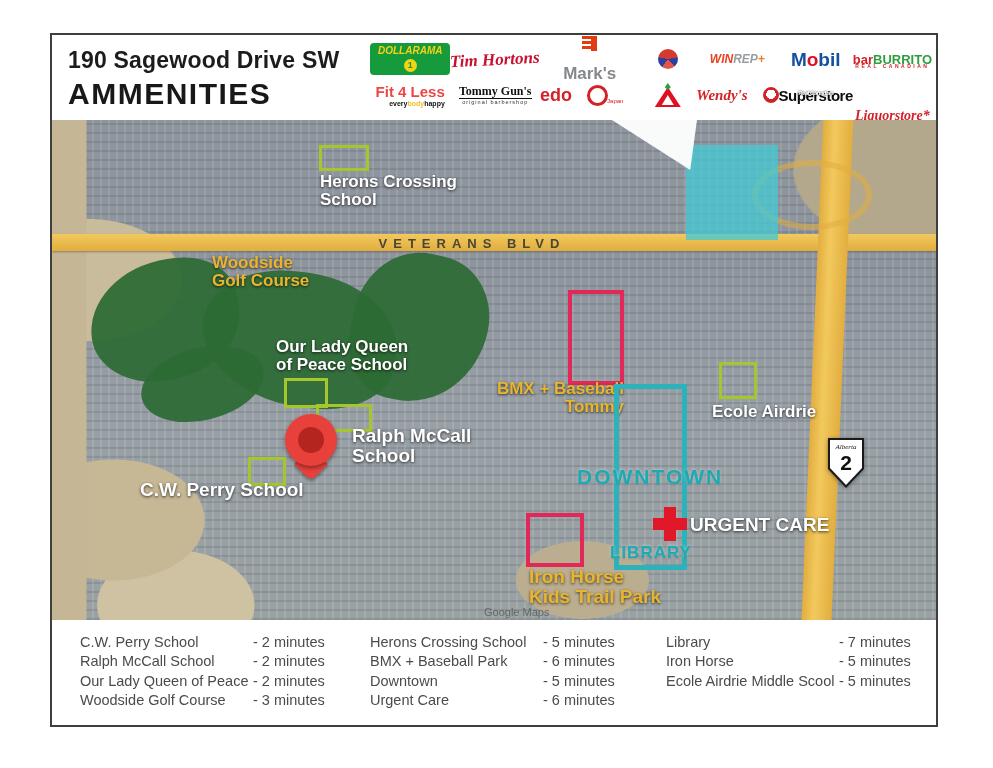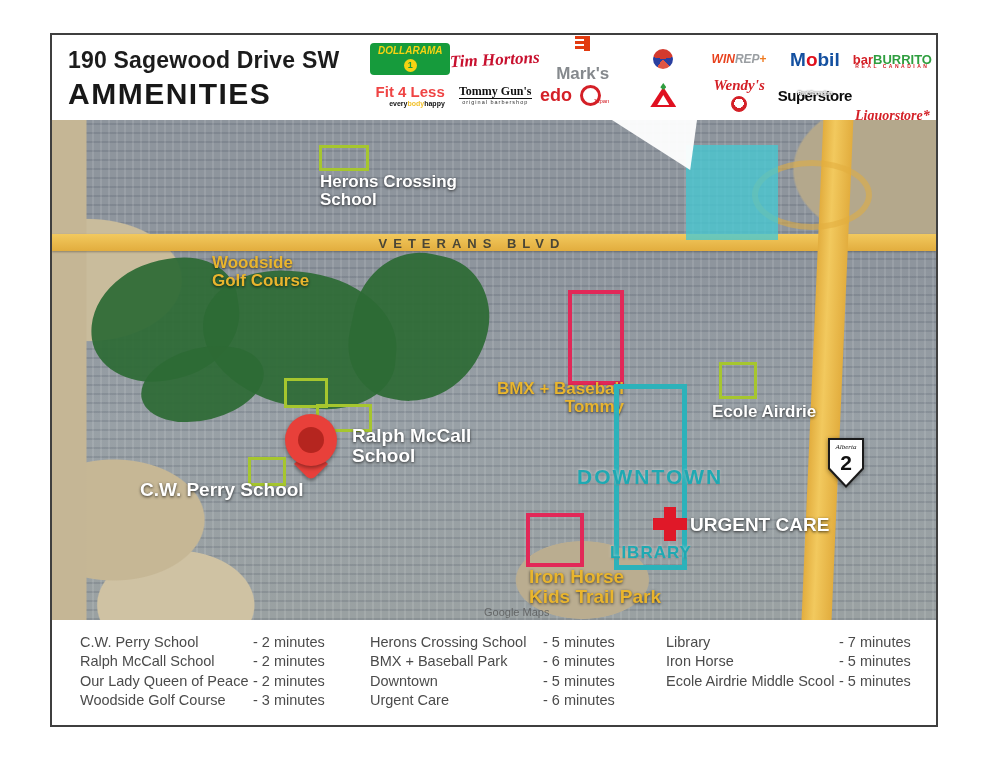--- a/index.html
+++ b/index.html
@@ -27,29 +27,29 @@
   .winrep .w1{color:#e8421e;} .winrep .w2{color:#9a9ea2;} .winrep .w3{color:#ef7a20;font-style:normal;}
   .mobil{font-weight:bold;font-size:19px;color:#1450a0;}
   .mobil .red-o{color:#e0101c;}
   .barb{font-weight:bold;font-size:13px;}
   .barb .b1{color:#d42027;} .barb .b2{color:#2f9e3f;}
   .fit .f1{font-weight:bold;font-size:15px;color:#ef4444;}
   .fit .f2{font-size:7px;margin-top:1px;align-self:flex-end;color:#111;font-weight:bold;}
   .fit .f2 .yel{color:#f2c12c;}
   .tommy .t1{font-family:"Liberation Serif",serif;font-weight:bold;font-size:12px;color:#111;border-bottom:1px solid #111;padding-bottom:1px;}
   .tommy .t2{font-size:5.5px;letter-spacing:1px;color:#333;margin-top:1px;}
-  .edo{flex-direction:row;gap:8px;}
+  .edo{flex-direction:row;gap:15px;}
   .edo .e1{color:#d42027;font-weight:bold;font-size:18px;}
   .edo .e2{color:#d42027;font-size:6px;position:relative;top:6px;left:-16px;}
   .edo .ering{width:15px;height:15px;border:3px solid #d42027;border-radius:50%;}
   .ct{position:relative;width:26px;height:24px;}
   .ct .ctred{position:absolute;left:0;top:4px;width:26px;height:20px;background:#e01020;clip-path:polygon(50% 0,100% 100%,0 100%);}
   .ct .ctwhite{position:absolute;left:7px;top:12px;width:12px;height:10px;background:#fff;clip-path:polygon(50% 0,100% 100%,0 100%);}
   .ct .ctleaf{position:absolute;left:10px;top:0;width:6px;height:7px;background:#2f9e3f;clip-path:polygon(50% 0,100% 60%,50% 100%,0 60%);}
-  .wendys{flex-direction:column;gap:3px;align-items:center;}
+  .wendys{flex-direction:row;gap:15px;align-items:center;}
   .wendys .wtxt{font-family:"Liberation Serif",serif;font-style:italic;font-weight:bold;color:#d42027;font-size:15px;}
   .wendys .wface{width:14px;height:14px;border-radius:50%;background:radial-gradient(circle at 50% 45%,#fff 0 45%,#d42027 46%);border:1px solid #d42027;}
   .ss{position:relative;font-weight:bold;font-size:15px;color:#0d0d0d;letter-spacing:-.5px;}
   .ss .ov{position:absolute;top:2px;left:50%;transform:translateX(-50%);font-size:6px;color:#fff;font-weight:bold;text-shadow:0 0 2px #000;}
   .liq .l0{font-size:5px;color:#d42027;letter-spacing:2.5px;font-weight:bold;}
   .liq .l1{font-family:"Liberation Serif",serif;font-style:italic;font-weight:bold;color:#d42027;font-size:14px;border-bottom:2px solid #d42027;padding-bottom:1px;margin-top:40px;}
 
   
   .map{position:absolute;left:0;top:85px;width:884px;height:500px;overflow:hidden;
     background-color:#93999f;
@@ -218,20 +218,24 @@
       <div class="wlabel l-herons">
         <div>Herons Crossing</div>
         <div>School</div>
       </div>
 
       <div class="ylabel l-woodside">
         <div>Woodside</div>
         <div>Golf Course</div>
       </div>
 
+      <div class="wlabel l-ourlady">
+        <div>Our Lady Queen</div>
+        <div>of Peace School</div>
+      </div>
       <div class="grect r-ourlady"></div>
 
       <div class="rrect r-bmx"></div>
       <div class="ylabel l-bmx">
         <div>BMX + Baseball</div>
         <div>Tommy</div>
       </div>
 
       <div class="grect r-ecole"></div>
       <div class="wlabel l-ecole">Ecole Airdrie</div>

